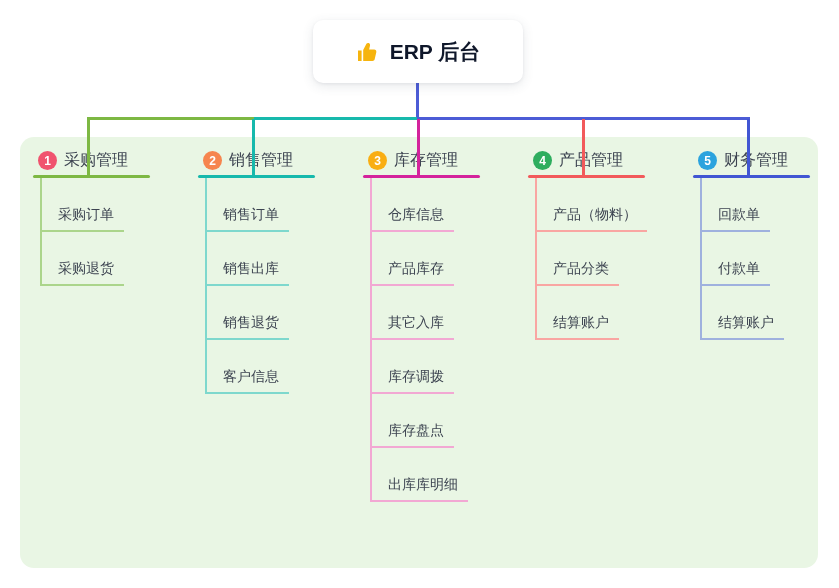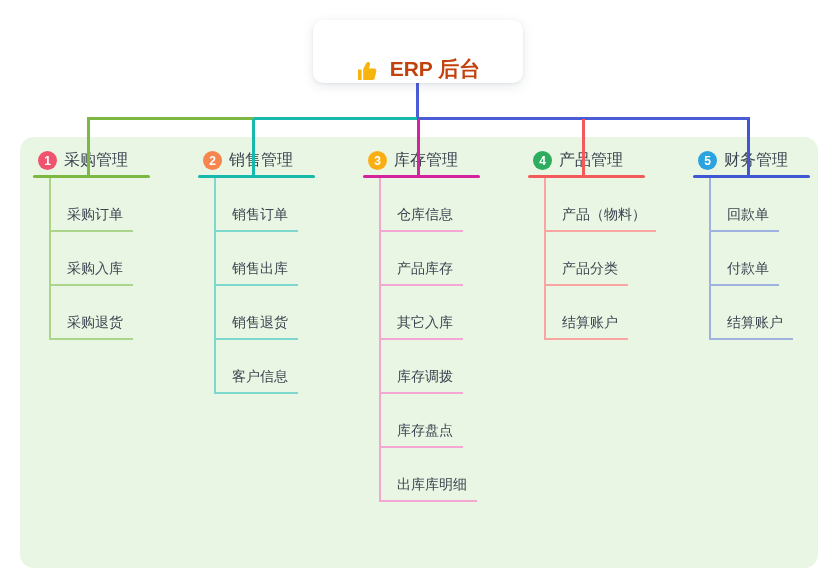--- a/index.html
+++ b/index.html
@@ -38,61 +38,58 @@
     display:flex;align-items:center;gap:7px;white-space:nowrap;
   }
   .badge{
     width:19px;height:19px;border-radius:50%;flex:0 0 19px;
     color:#fff;font-size:12px;font-weight:600;
     display:flex;align-items:center;justify-content:center;
   }
   .b-label{font-size:16px;color:#3d4451;}
   .b-underline{position:absolute;top:38px;left:0;width:117px;height:3px;border-radius:2px;}
 
-  .kids{position:absolute;top:41px;left:16px;border-left:2px solid;}
+  .kids{position:absolute;top:41px;left:7px;border-left:2px solid;}
   .kid{height:54px;display:flex;align-items:flex-end;}
   .kid-label{
     font-size:14px;color:#3d4451;white-space:nowrap;
     padding:0 10px 6px 16px;border-bottom:2px solid;
   }
 </style>
 </head>
 <body>
 
 <div class="canvas">
 
   <div class="panel" style="background: rgb(233, 246, 228);"></div>
 
   <div class="vline root-vline" style="background: rgb(76, 92, 214);"></div>
   <div class="hline trunk trunk-left" style="background: rgb(125, 184, 67);"></div>
   <div class="hline trunk trunk-mid" style="background: rgb(23, 185, 172);"></div>
   <div class="hline trunk trunk-right" style="background: rgb(76, 92, 214);"></div>
 
-  <div class="root-node" style="color: #c2410c; align-items: flex-end;">
+  <div class="root-node" style="color: #0f172a;">
     <span class="root-icon">
       <svg viewBox="0 0 24 24" width="24" height="24" aria-hidden="true">
         <path id="thumb-path" fill="#f6b40e" d="M2 10.5h3.6V21H2zM7.2 21h9.3c1.05 0 1.95-.72 2.18-1.74l1.62-7.1c.3-1.32-.7-2.56-2.05-2.56h-5.1l.88-4.1c.2-1-.3-2-1.2-2.4-.85-.38-1.85-.1-2.4.65L7.2 9.9z"></path>
       </svg>
     </span>
     <span class="root-label">ERP 后台</span>
   </div>
 
   <div id="branches">
       <div class="branch" style="left: 33px;">
         <div class="b-title">
           <span class="badge" style="background: rgb(240, 83, 110);">1</span>
           <span class="b-label">采购管理</span>
         </div>
         <div class="b-underline" style="background: rgb(125, 184, 67);"></div>
         <div class="kids" style="border-left-color: rgb(171, 213, 139);">
           <div class="kid">
             <span class="kid-label" style="border-bottom-color: rgb(171, 213, 139);">采购订单</span>
-          </div>
-          <div class="kid">
-            <span class="kid-label" style="border-bottom-color: rgb(171, 213, 139);">采购入库</span>
           </div>
           <div class="kid">
             <span class="kid-label" style="border-bottom-color: rgb(171, 213, 139);">采购退货</span>
           </div>
         </div>
       </div>
       <div class="branch" style="left: 198px;">
         <div class="b-title">
           <span class="badge" style="background: rgb(246, 133, 78);">2</span>
           <span class="b-label">销售管理</span>

